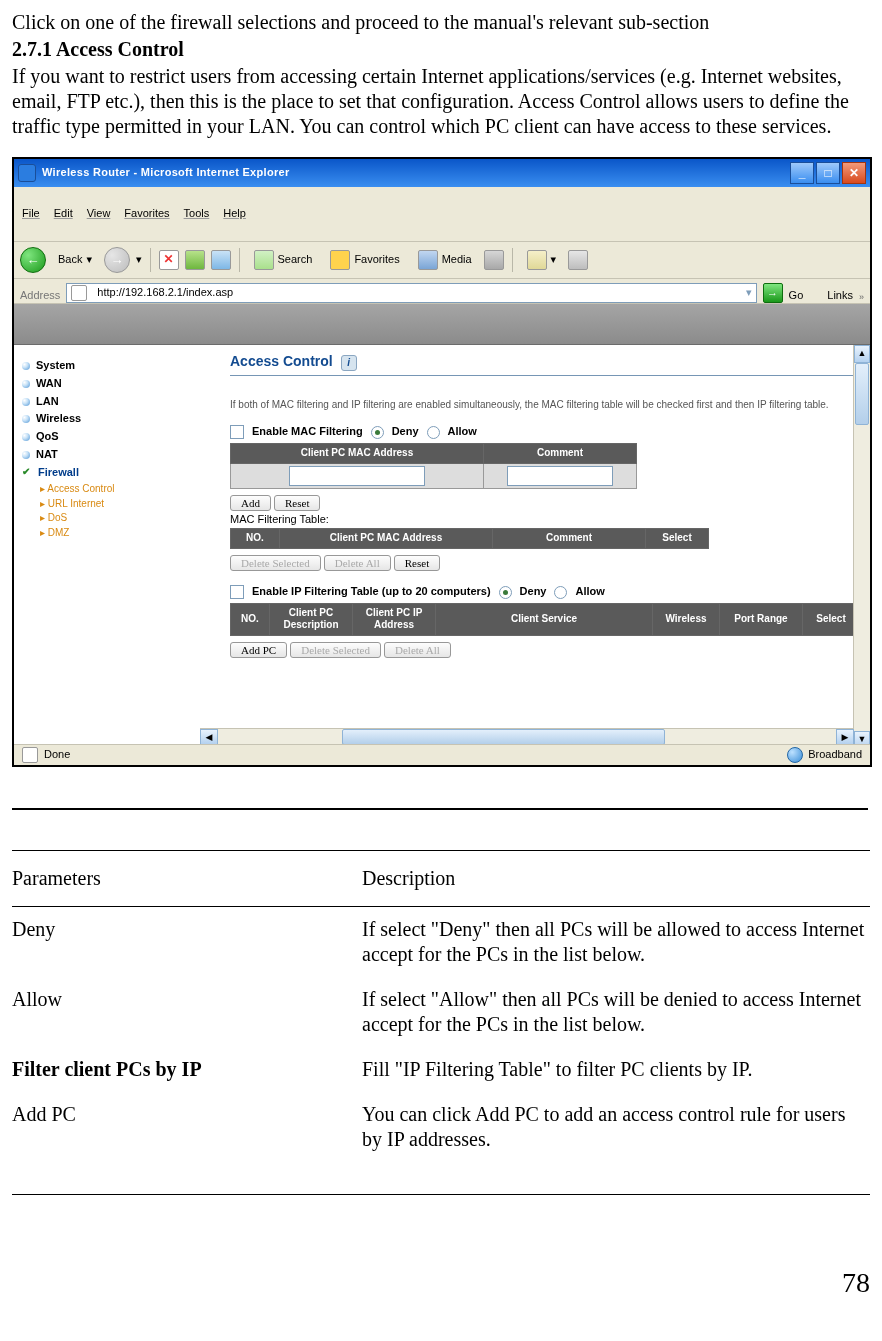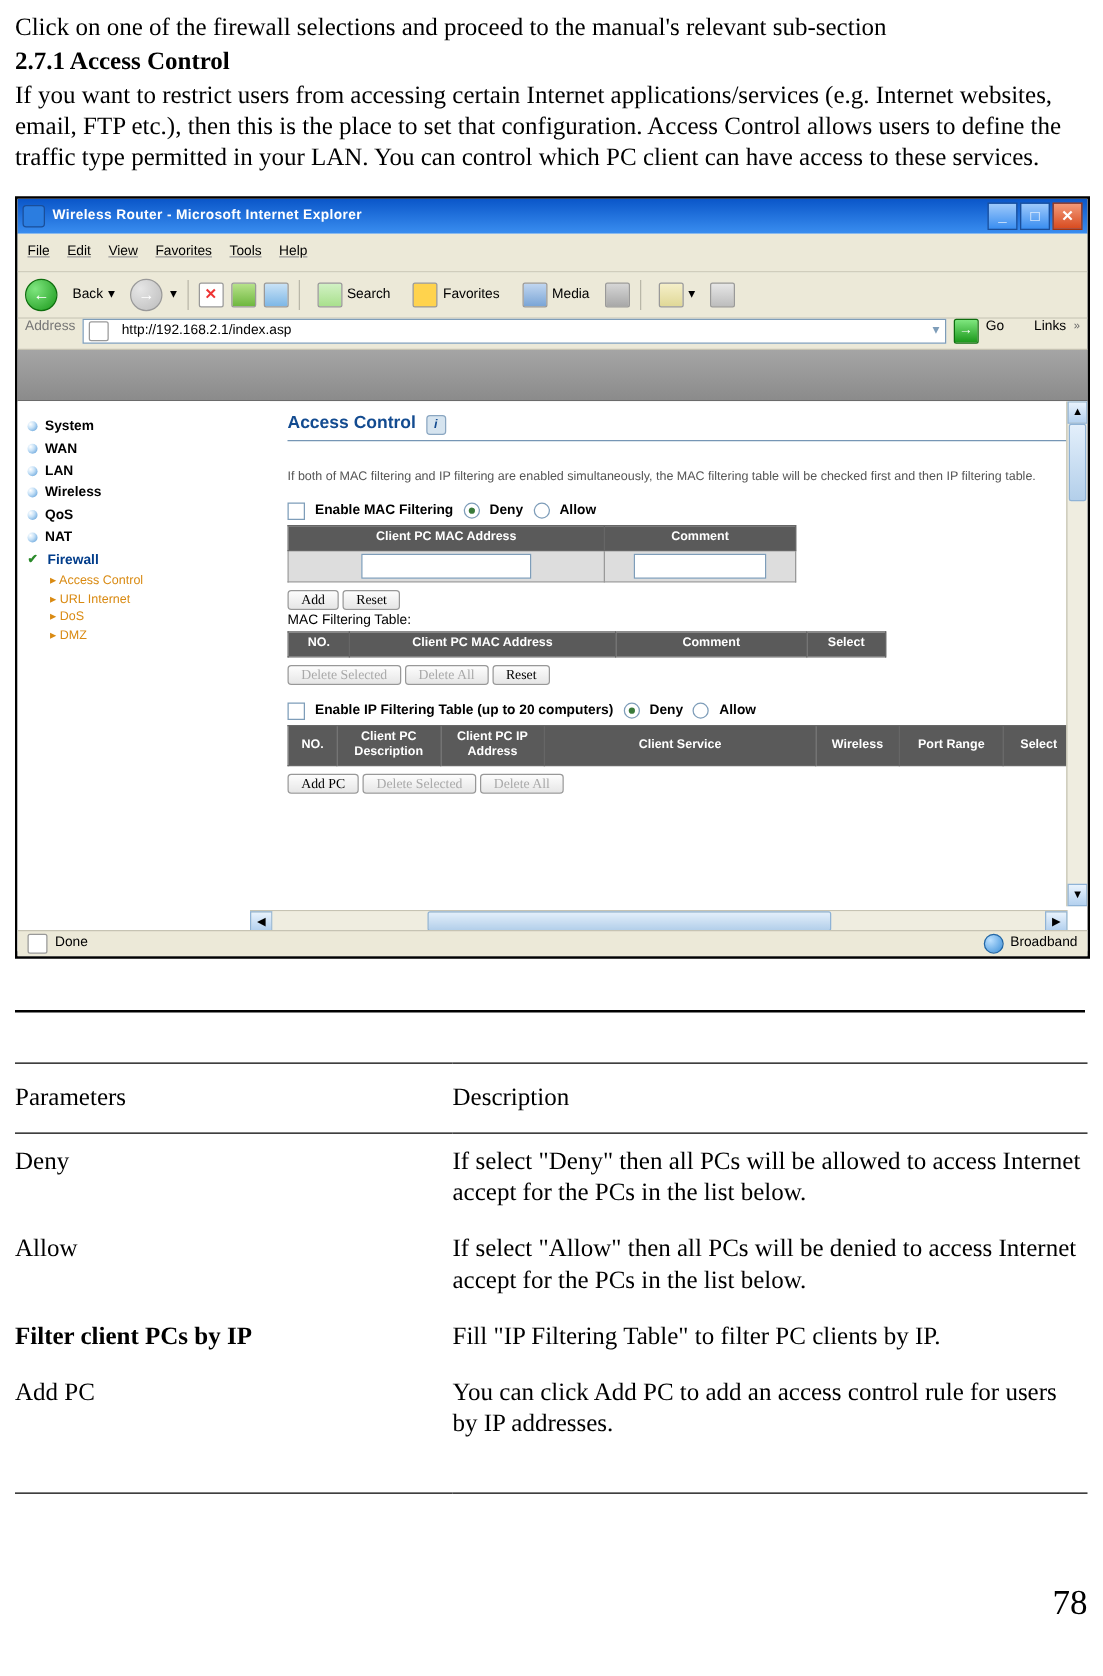--- a/index.html
+++ b/index.html
@@ -6,59 +6,59 @@
     .intro-line{margin:0 0 2px}
     .heading{font-weight:bold;margin:0 0 2px}
     .para{margin:0 0 18px}
     .screenshot{border:2px solid #000;width:856px;height:606px;font-family:Tahoma,Arial,sans-serif;font-size:11px;color:#000;position:relative;overflow:hidden;background:#fff;margin-bottom:40px}
     .titlebar{background:linear-gradient(#0a56c9,#3a8ef0);height:28px;display:flex;align-items:center;color:#fff;padding:0 4px}
     .ie-icon{width:16px;height:16px;background:#2b7de0;border:1px solid #1a4e99;border-radius:3px;margin-right:6px;display:inline-block}
     .titlebar-text{flex:1;font-weight:bold;letter-spacing:.3px}
     .winbtn{width:22px;height:20px;margin-left:2px;display:inline-flex;align-items:center;justify-content:center;font-family:Arial;font-size:12px;font-weight:bold}
     .winbtn.min,.winbtn.max{background:linear-gradient(#9ec9fb,#3a8ef0);border:1px solid #1a4e99;color:#fff}
     .winbtn.close{background:linear-gradient(#f29a7a,#d84a1e);border:1px solid #a3340f;color:#fff}
-    .menubar{background:#ece9d8;border-bottom:1px solid #c6c3b3;height:22px;display:flex;align-items:center;gap:14px;padding:4px 8px}
+    .menubar{background:#ece9d8;border-bottom:1px solid #c6c3b3;height:22px;display:flex;align-items:center;gap:14px;padding:16px 8px}
     .menubar span{text-decoration:underline;text-decoration-color:#999}
     .toolbar{background:#ece9d8;border-bottom:1px solid #c6c3b3;height:36px;display:flex;align-items:center;gap:6px;padding:0 6px}
     .tbtn{display:inline-flex;align-items:center;gap:4px;padding:2px 6px;border-radius:3px}
     .nav-circle{width:24px;height:24px;border-radius:50%;display:inline-flex;align-items:center;justify-content:center;color:#fff;font-size:13px;font-weight:bold}
     .green{background:radial-gradient(circle at 30% 30%,#7fe67f,#1a981a);border:1px solid #0e6e0e}
     .gray{background:radial-gradient(circle at 30% 30%,#e6e6e6,#bcbcbc);border:1px solid #999}
     .sep{width:1px;height:24px;background:#b9b7a8;margin:0 2px}
     .sicon{width:18px;height:18px;display:inline-block;border:1px solid #999;background:#fff;border-radius:2px}
     .sicon.stop{background:#fff;color:#e33;font-weight:bold;text-align:center;line-height:16px;font-size:12px}
     .sicon.refresh{background:linear-gradient(#b7e28a,#6eb73e)}
     .sicon.home{background:linear-gradient(#c9e2f6,#7db7e6)}
     .sicon.search{background:linear-gradient(#d1f1c4,#a9e08c)}
     .sicon.fav{background:#ffd34d}
     .sicon.media{background:linear-gradient(#c1d6f0,#7aa5d6)}
     .sicon.hist{background:linear-gradient(#d6d6d6,#a8a8a8)}
     .sicon.mail{background:linear-gradient(#f5efc9,#e0d897)}
     .sicon.print{background:linear-gradient(#e6e6e6,#bdbdbd)}
-    .addrbar{background:#ece9d8;border-bottom:1px solid #c6c3b3;height:24px;display:flex;align-items:flex-start;gap:6px;padding:0 6px}
+    .addrbar{background:#ece9d8;border-bottom:1px solid #c6c3b3;height:24px;display:flex;align-items:flex-end;gap:6px;padding:0 6px}
     .addrlabel{color:#767676}
     .addrfield{flex:1;background:#fff;border:1px solid #7e9db9;height:18px;display:flex;align-items:center;padding:0 4px;gap:4px}
     .go-btn{width:18px;height:18px;background:linear-gradient(#7fe67f,#1a981a);border:1px solid #0e6e0e;display:inline-flex;align-items:center;justify-content:center;color:#fff;font-size:11px;font-weight:bold;border-radius:2px}
     .banner{background:linear-gradient(#3d94e8,#1a6fc9);height:36px;display:flex;align-items:center;color:#fff;padding:0 12px}
     .banner-title{font-style:italic;font-weight:bold;font-size:17px;flex:1;text-shadow:1px 1px 1px #0d4986}
     .banner-links{font-size:11px;color:#d3e6f7}
     .subheader{background:linear-gradient(#a5a5a5,#8b8b8b);height:40px;border-bottom:1px solid #6b6b6b}
     .content-row{display:flex;background:#fff;height:440px}
     .sidebar{width:186px;background:#fff;padding:10px 8px}
     .sb-main{font-weight:bold;color:#000;margin:4px 0}
     .sb-main::before{content:"";display:inline-block;width:8px;height:8px;background:radial-gradient(circle at 30% 30%,#fff,#c6e1f7 40%,#4f95d4);border-radius:50%;margin-right:6px;vertical-align:middle}
     .sb-main.active{color:#003c8a}
     .sb-main.active::before{content:"✔";background:none;color:#2a8a2a;font-size:10px;width:10px;height:auto}
     .sb-sub{color:#d98a12;font-size:10px;margin:2px 0 2px 18px}
     .sb-sub::before{content:"▸ ";color:#d98a12}
     .main-pane{flex:1;padding:8px 14px;overflow:hidden;position:relative}
     .section-title{color:#134b90;font-weight:bold;font-size:14px;border-bottom:1px solid #7696b5;padding-bottom:4px;margin-bottom:8px}
     .helpicon{display:inline-block;width:14px;height:14px;background:#d6e4ef;border:1px solid #8aa6c1;border-radius:3px;text-align:center;line-height:13px;font-size:10px;font-style:italic;margin-left:4px}
     .desc-text{color:#555;font-size:10px;line-height:1.35;margin-bottom:14px}
-    .filter-row{display:flex;align-items:flex-start;gap:8px;margin:4px 0}
+    .filter-row{display:flex;align-items:flex-end;gap:8px;margin:4px 0}
     .cb{width:12px;height:12px;border:1px solid #7e9db9;background:#fff;display:inline-block}
     .radio{width:11px;height:11px;border:1px solid #7e9db9;border-radius:50%;display:inline-flex;align-items:center;justify-content:center}
     .radio.checked::after{content:"";width:5px;height:5px;background:#3a7a3a;border-radius:50%;display:block}
     .dtable{border:1px solid #666;margin:2px 0 6px;border-collapse:collapse}
     .dtable th{background:#5a5a5a;color:#fff;font-size:10px;font-weight:bold;padding:3px 6px;border:1px solid #666}
     .dtable td{background:#ddd;padding:2px;border:1px solid #999}
     .dtable input{border:1px solid #7e9db9;height:16px;width:130px}
     .winbutton{background:linear-gradient(#fdfdfd,#e6e6e6);border:1px solid #989898;border-radius:3px;padding:1px 10px;font-size:11px;font-family:Tahoma}
     .winbutton.disabled{color:#a9a9a9}
     .status-bar{position:absolute;bottom:0;left:0;right:0;height:20px;background:#ece9d8;border-top:1px solid #c6c3b3;display:flex;align-items:center;padding:0 8px;font-size:11px}

